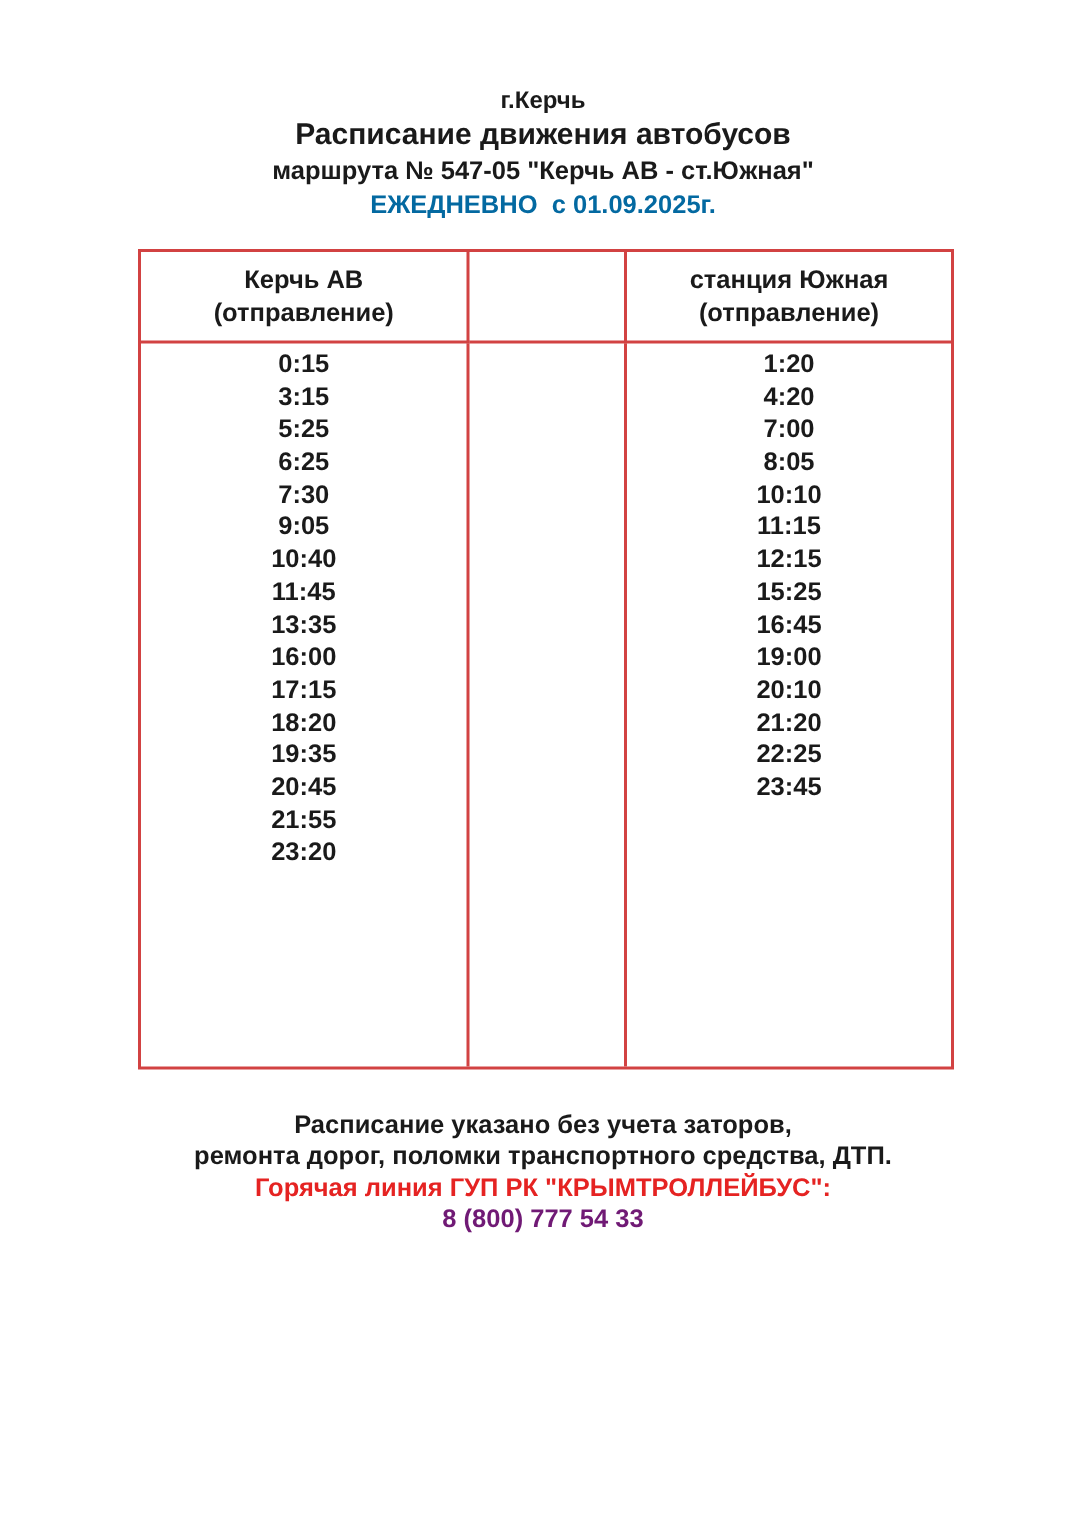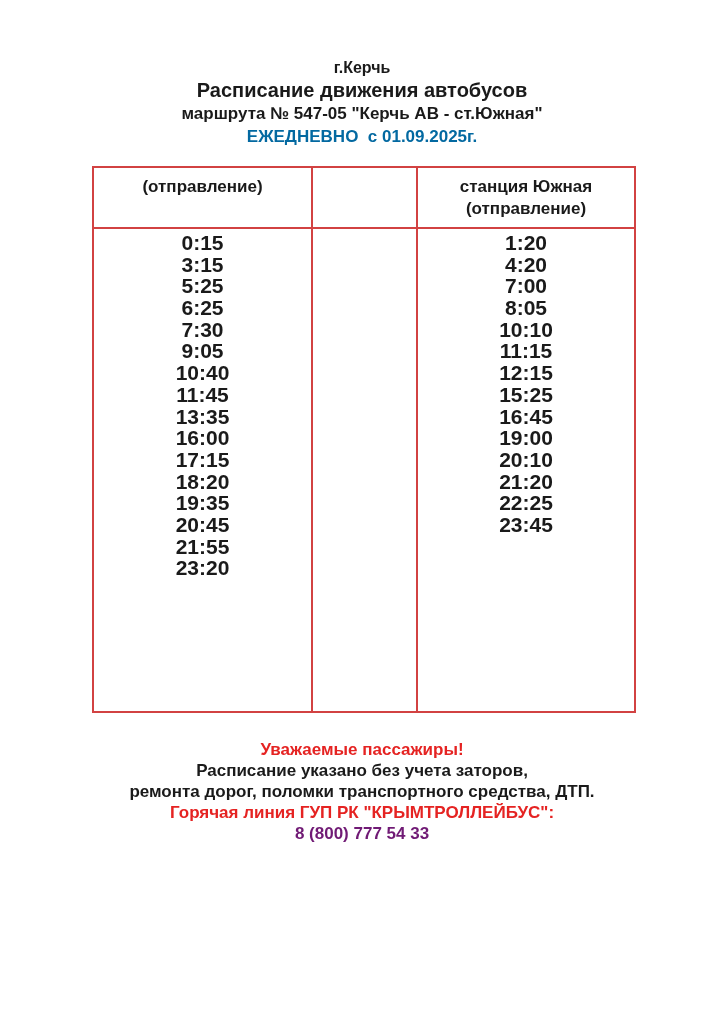--- a/index.html
+++ b/index.html
@@ -36,21 +36,21 @@
   .head {
     border-bottom: 2px solid #d24242;
     text-align: center;
     padding-top: 8px;
     font-size: 17px;
     line-height: 22px;
   }
   .times {
     text-align: center;
     padding-top: 3px;
-    font-size: 21px;
+    font-size: 17px;
     line-height: 21.7px;
   }
   .times .time { height: 21.7px; }
 
   
   .doc-footer {
     position: absolute; top: 739px; left: 0; width: 724px;
     text-align: center;
     font-size: 17px;
     line-height: 21px;
@@ -63,20 +63,21 @@
 
 <div class="doc-header">
   <div class="line-city">г.Керчь</div>
   <div class="line-title">Расписание движения автобусов</div>
   <div class="line-route">маршрута № 547-05 "Керчь АВ - ст.Южная"</div>
   <div class="line-daily">ЕЖЕДНЕВНО  с 01.09.2025г.</div>
 </div>
 
 <div class="schedule-table">
   <div class="cell head col-a">
+    <div>Керчь АВ</div>
     <div>(отправление)</div>
   </div>
   <div class="cell head col-b"></div>
   <div class="cell head">
     <div>станция Южная</div>
     <div>(отправление)</div>
   </div>
 
   <div class="cell times col-a">
       <div class="time">0:15</div>
@@ -109,18 +110,17 @@
       <div class="time">16:45</div>
       <div class="time">19:00</div>
       <div class="time">20:10</div>
       <div class="time">21:20</div>
       <div class="time">22:25</div>
       <div class="time">23:45</div>
     </div>
 </div>
 
 <div class="doc-footer">
-  <div class="red">Уважаемые пассажиры!</div>
   <div>Расписание указано без учета заторов,</div>
   <div>ремонта дорог, поломки транспортного средства, ДТП.</div>
   <div class="red">Горячая линия ГУП РК "КРЫМТРОЛЛЕЙБУС":</div>
   <div class="blue">8 (800) 777 54 33</div>
 </div>
 
 </body></html>

